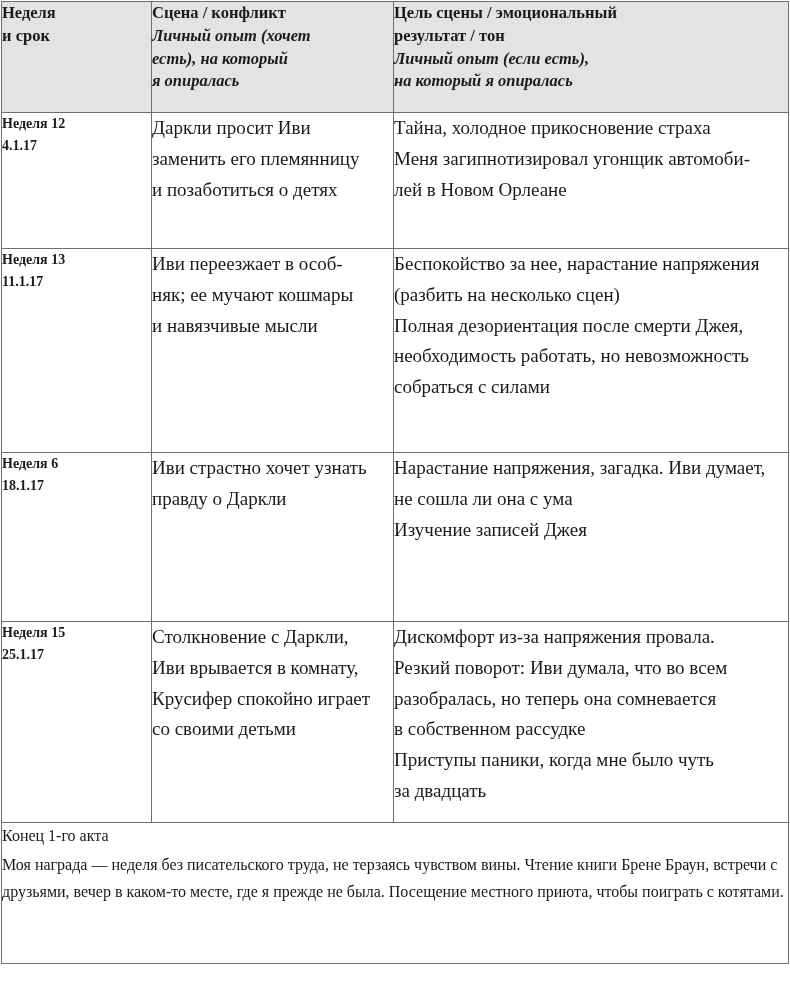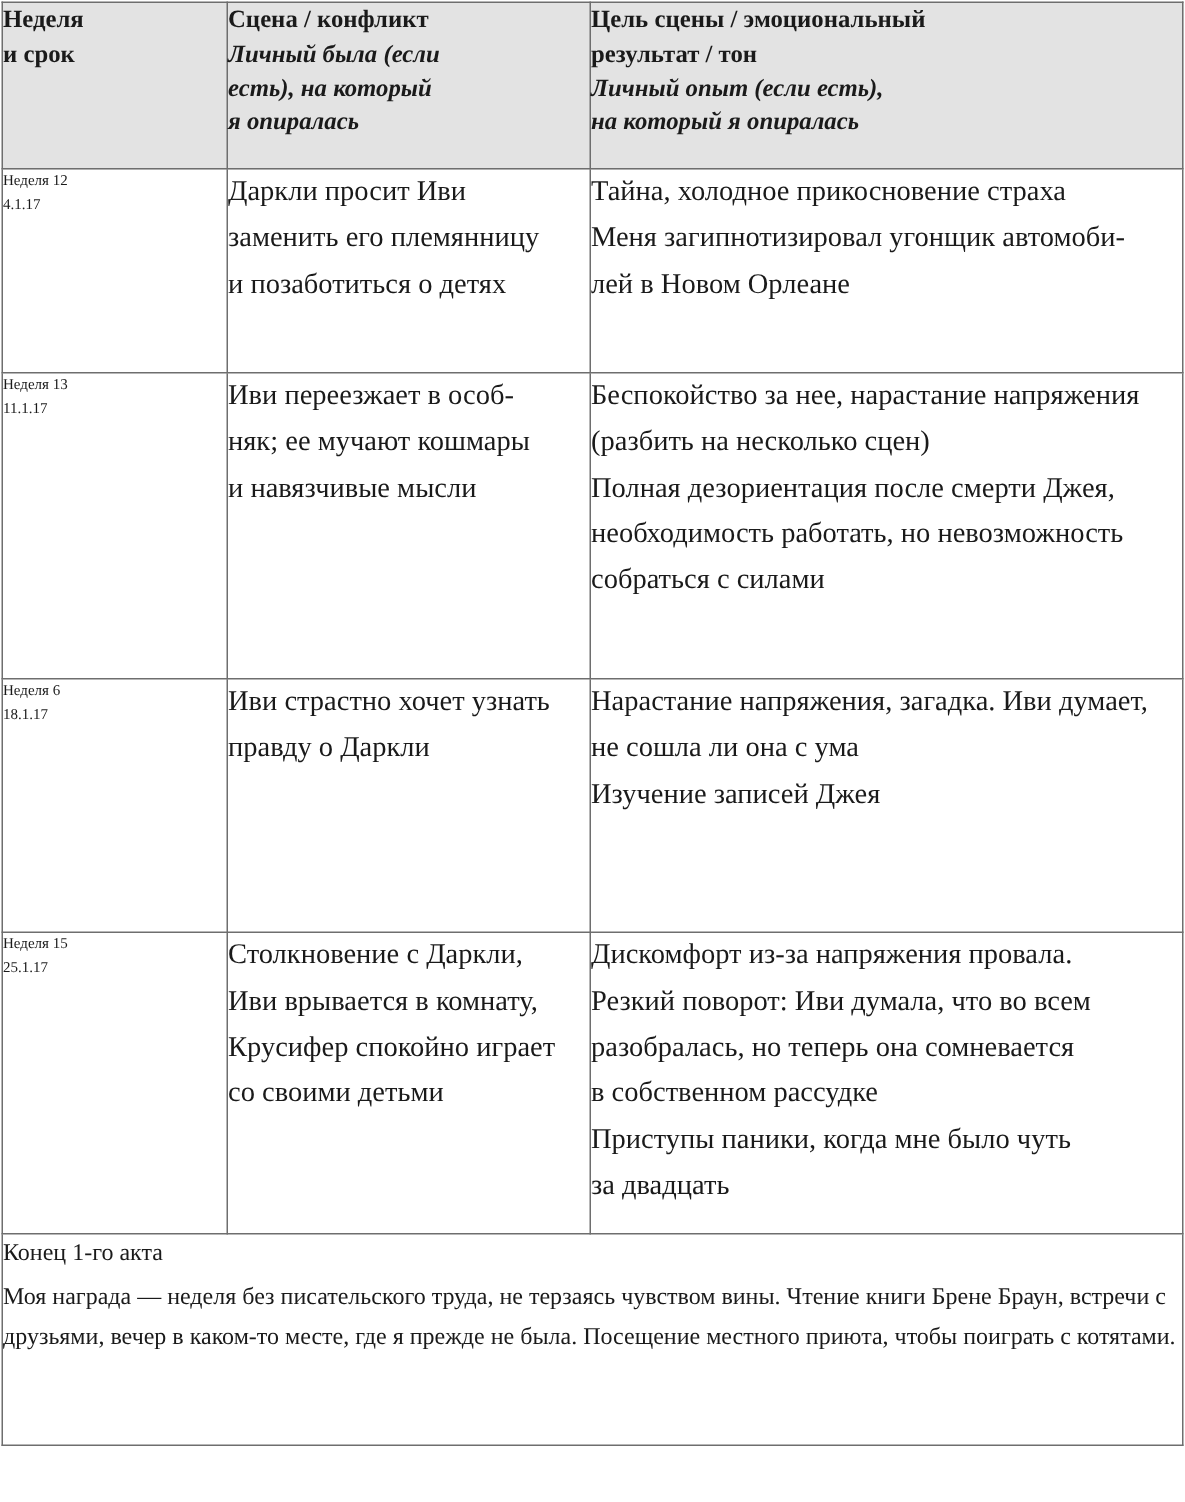--- a/index.html
+++ b/index.html
@@ -52,22 +52,23 @@
   thead th.hdr-week {
     font-size: 16.5px;
   }
 
   tbody td {
     font-size: 19px;
     line-height: 1.62;
     padding: 16px 12px 10px 12px;
   }
   td.week-cell {
-    font-size: 10px;
+    font-size: 14px;
     line-height: 1.55;
+    font-weight: bold;
   }
   td.scene-cell {
     padding-left: 14px;
   }
   td.goal-cell {
     padding-left: 14px;
   }
   .line { display: block; white-space: pre-wrap; }
 
   tr.r1 td { height: 135px; }
@@ -95,21 +96,21 @@
       <col class="c3">
     </colgroup>
     <thead>
       <tr>
         <th class="hdr-week">
           <span class="line">Неделя</span>
           <span class="line">и срок</span>
         </th>
         <th>
           <span class="line">Сцена / конфликт</span>
-          <span class="line ital">Личный была (если</span>
+          <span class="line ital">Личный опыт (хочет</span>
           <span class="line ital">есть), на который</span>
           <span class="line ital">я опиралась</span>
         </th>
         <th>
           <span class="line">Цель сцены / эмоциональный</span>
           <span class="line">результат / тон</span>
           <span class="line ital">Личный опыт (если есть),</span>
           <span class="line ital">на который я опиралась</span>
         </th>
       </tr>

